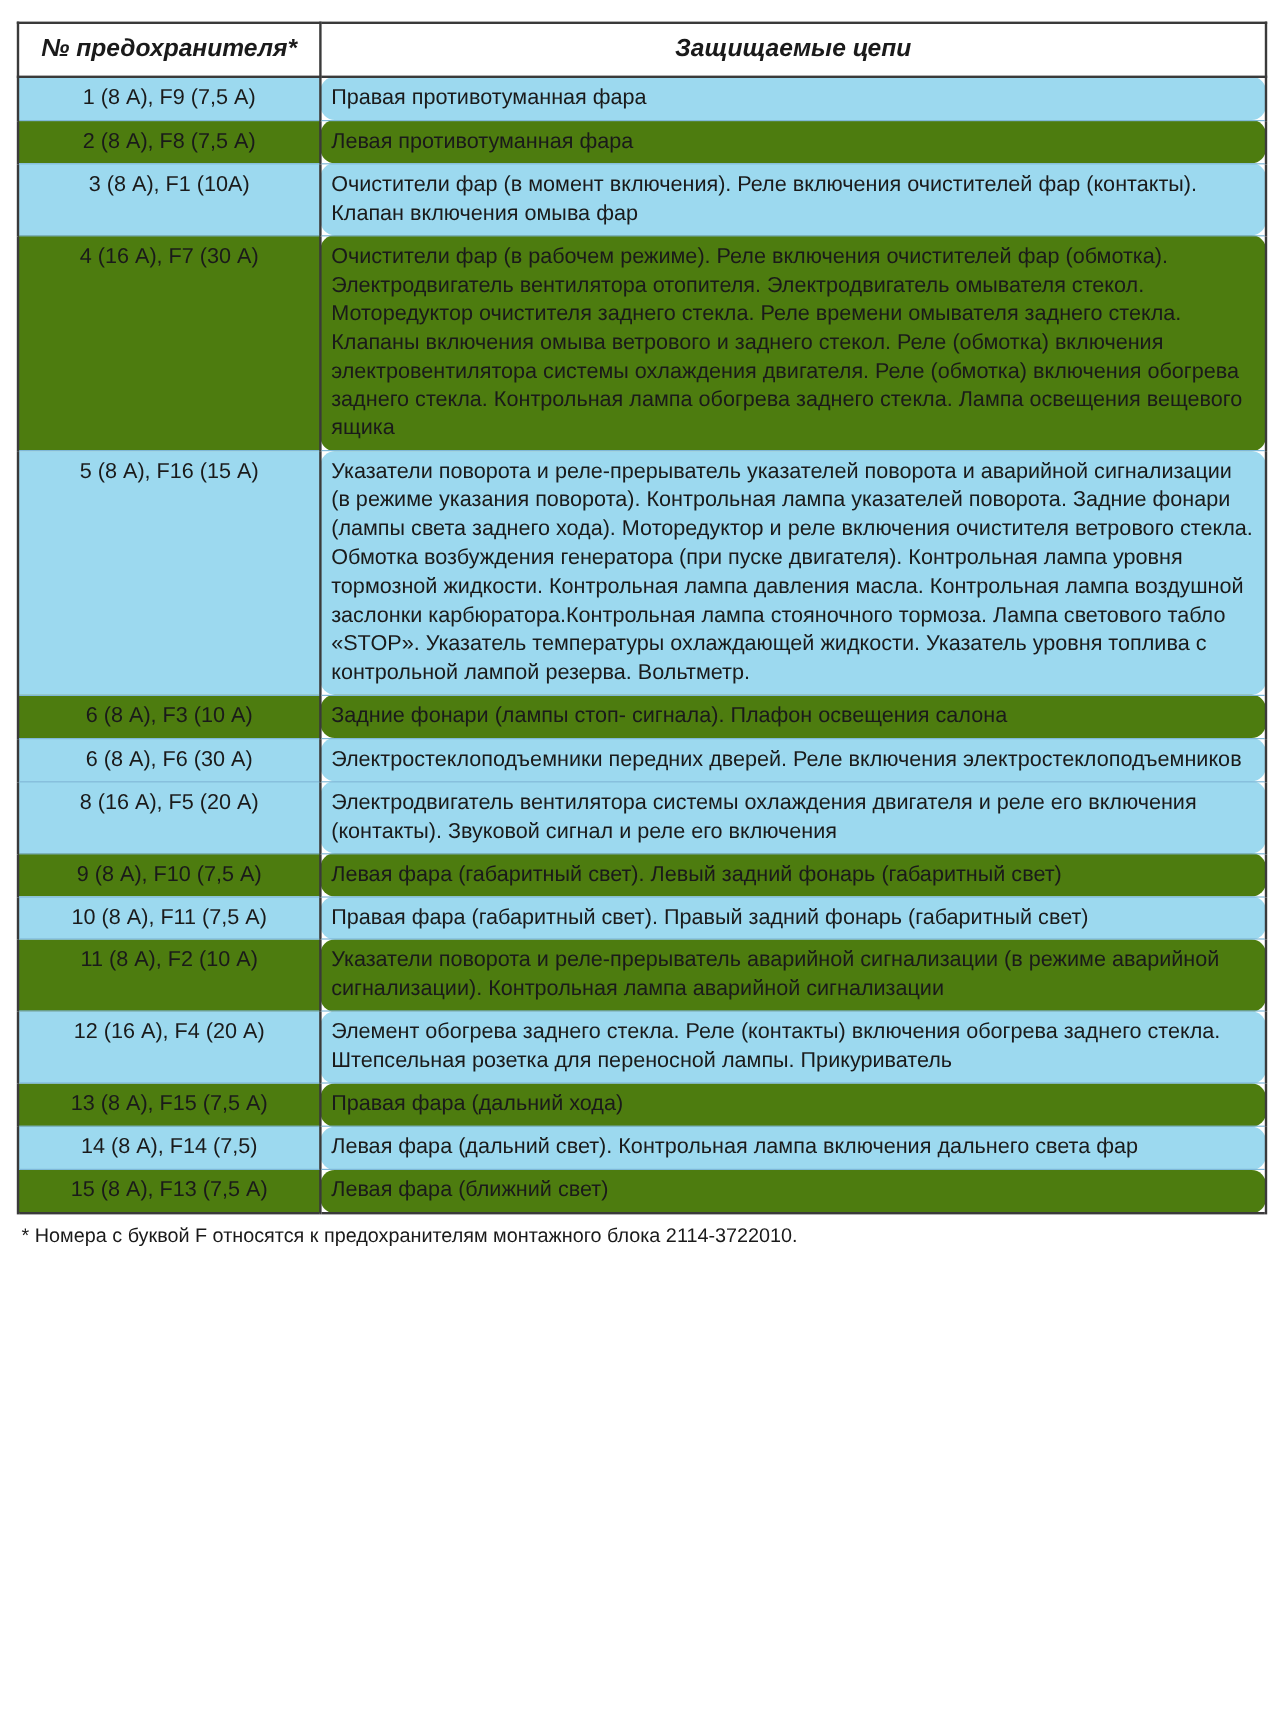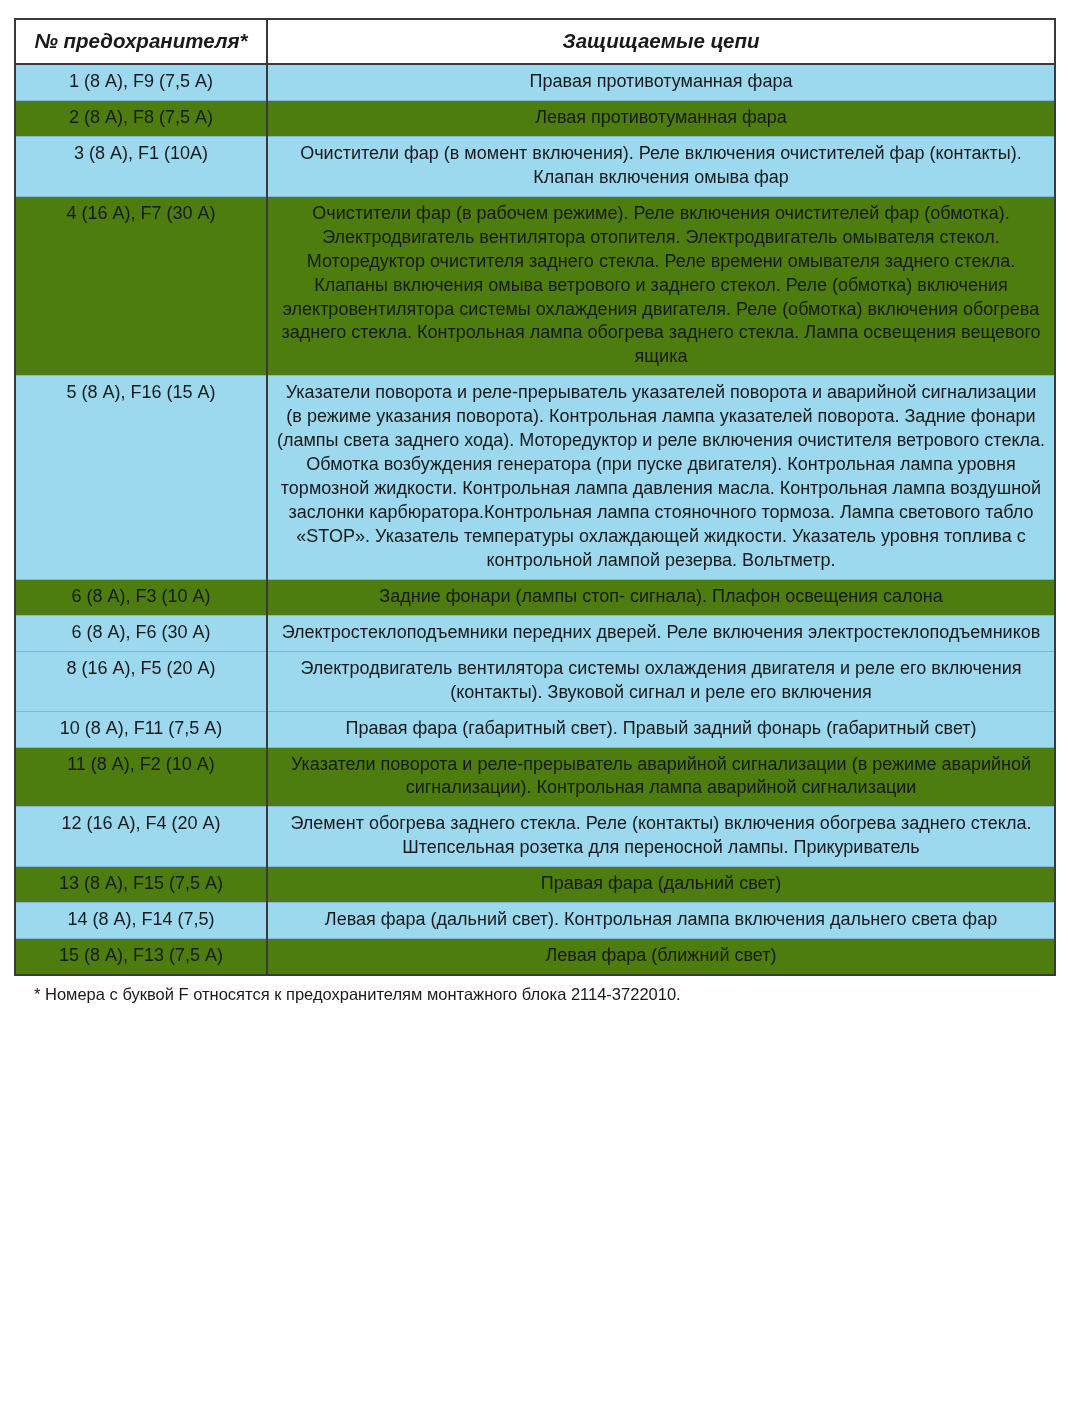--- a/index.html
+++ b/index.html
@@ -51,32 +51,32 @@
     padding: 5px 8px 6px 8px;
     margin-left: 36px;
   }
   tbody tr td.num {
     text-align: center;
     white-space: nowrap;
     padding-left: 4px;
     padding-right: 4px;
   }
   tbody tr td.desc {
-    text-align: center;
+    text-align: left;
+    border-radius: 12px;
   }
   
   tbody tr.dark td { background: #9cd9ef; }
   tbody tr.light td { background: #4d7c0f; }
 
   .footnote {
     margin-top: 9px;
     font-size: 16.5px;
     color: #1a1a1a;
     padding-left: 4px;
-    margin-left: 16px;
   }
 </style>
 </head>
 <body>
 
 <div class="page">
   <table class="fuse-table">
     <colgroup>
         <col class="c1">
         <col class="c2">
@@ -113,35 +113,39 @@
           <td class="desc">Задние фонари (лампы стоп- сигнала). Плафон освещения салона</td>
         </tr>
         <tr class="dark">
           <td class="num">6 (8 А), F6 (30 А)</td>
           <td class="desc">Электростеклоподъемники передних дверей. Реле включения электростеклоподъемников</td>
         </tr>
         <tr class="dark">
           <td class="num">8 (16 А), F5 (20 А)</td>
           <td class="desc">Электродвигатель вентилятора системы охлаждения двигателя и реле его включения (контакты). Звуковой сигнал и реле его включения</td>
         </tr>
+        <tr class="light">
+          <td class="num">9 (8 А), F10 (7,5 А)</td>
+          <td class="desc">Левая фара (габаритный свет). Левый задний фонарь (габаритный свет)</td>
+        </tr>
         <tr class="dark">
           <td class="num">10 (8 А), F11 (7,5 А)</td>
           <td class="desc">Правая фара (габаритный свет). Правый задний фонарь (габаритный свет)</td>
         </tr>
         <tr class="light">
           <td class="num">11 (8 А), F2 (10 А)</td>
           <td class="desc">Указатели поворота и реле-прерыватель аварийной сигнализации (в режиме аварийной сигнализации). Контрольная лампа аварийной сигнализации</td>
         </tr>
         <tr class="dark">
           <td class="num">12 (16 А), F4 (20 А)</td>
           <td class="desc">Элемент обогрева заднего стекла. Реле (контакты) включения обогрева заднего стекла. Штепсельная розетка для переносной лампы. Прикуриватель</td>
         </tr>
         <tr class="light">
           <td class="num">13 (8 А), F15 (7,5 А)</td>
-          <td class="desc">Правая фара (дальний свет)</td>
+          <td class="desc">Правая фара (дальний хода)</td>
         </tr>
         <tr class="dark">
           <td class="num">14 (8 А), F14 (7,5)</td>
           <td class="desc">Левая фара (дальний свет). Контрольная лампа включения дальнего света фар</td>
         </tr>
         <tr class="light">
           <td class="num">15 (8 А), F13 (7,5 А)</td>
           <td class="desc">Левая фара (ближний свет)</td>
         </tr>
       </tbody>

